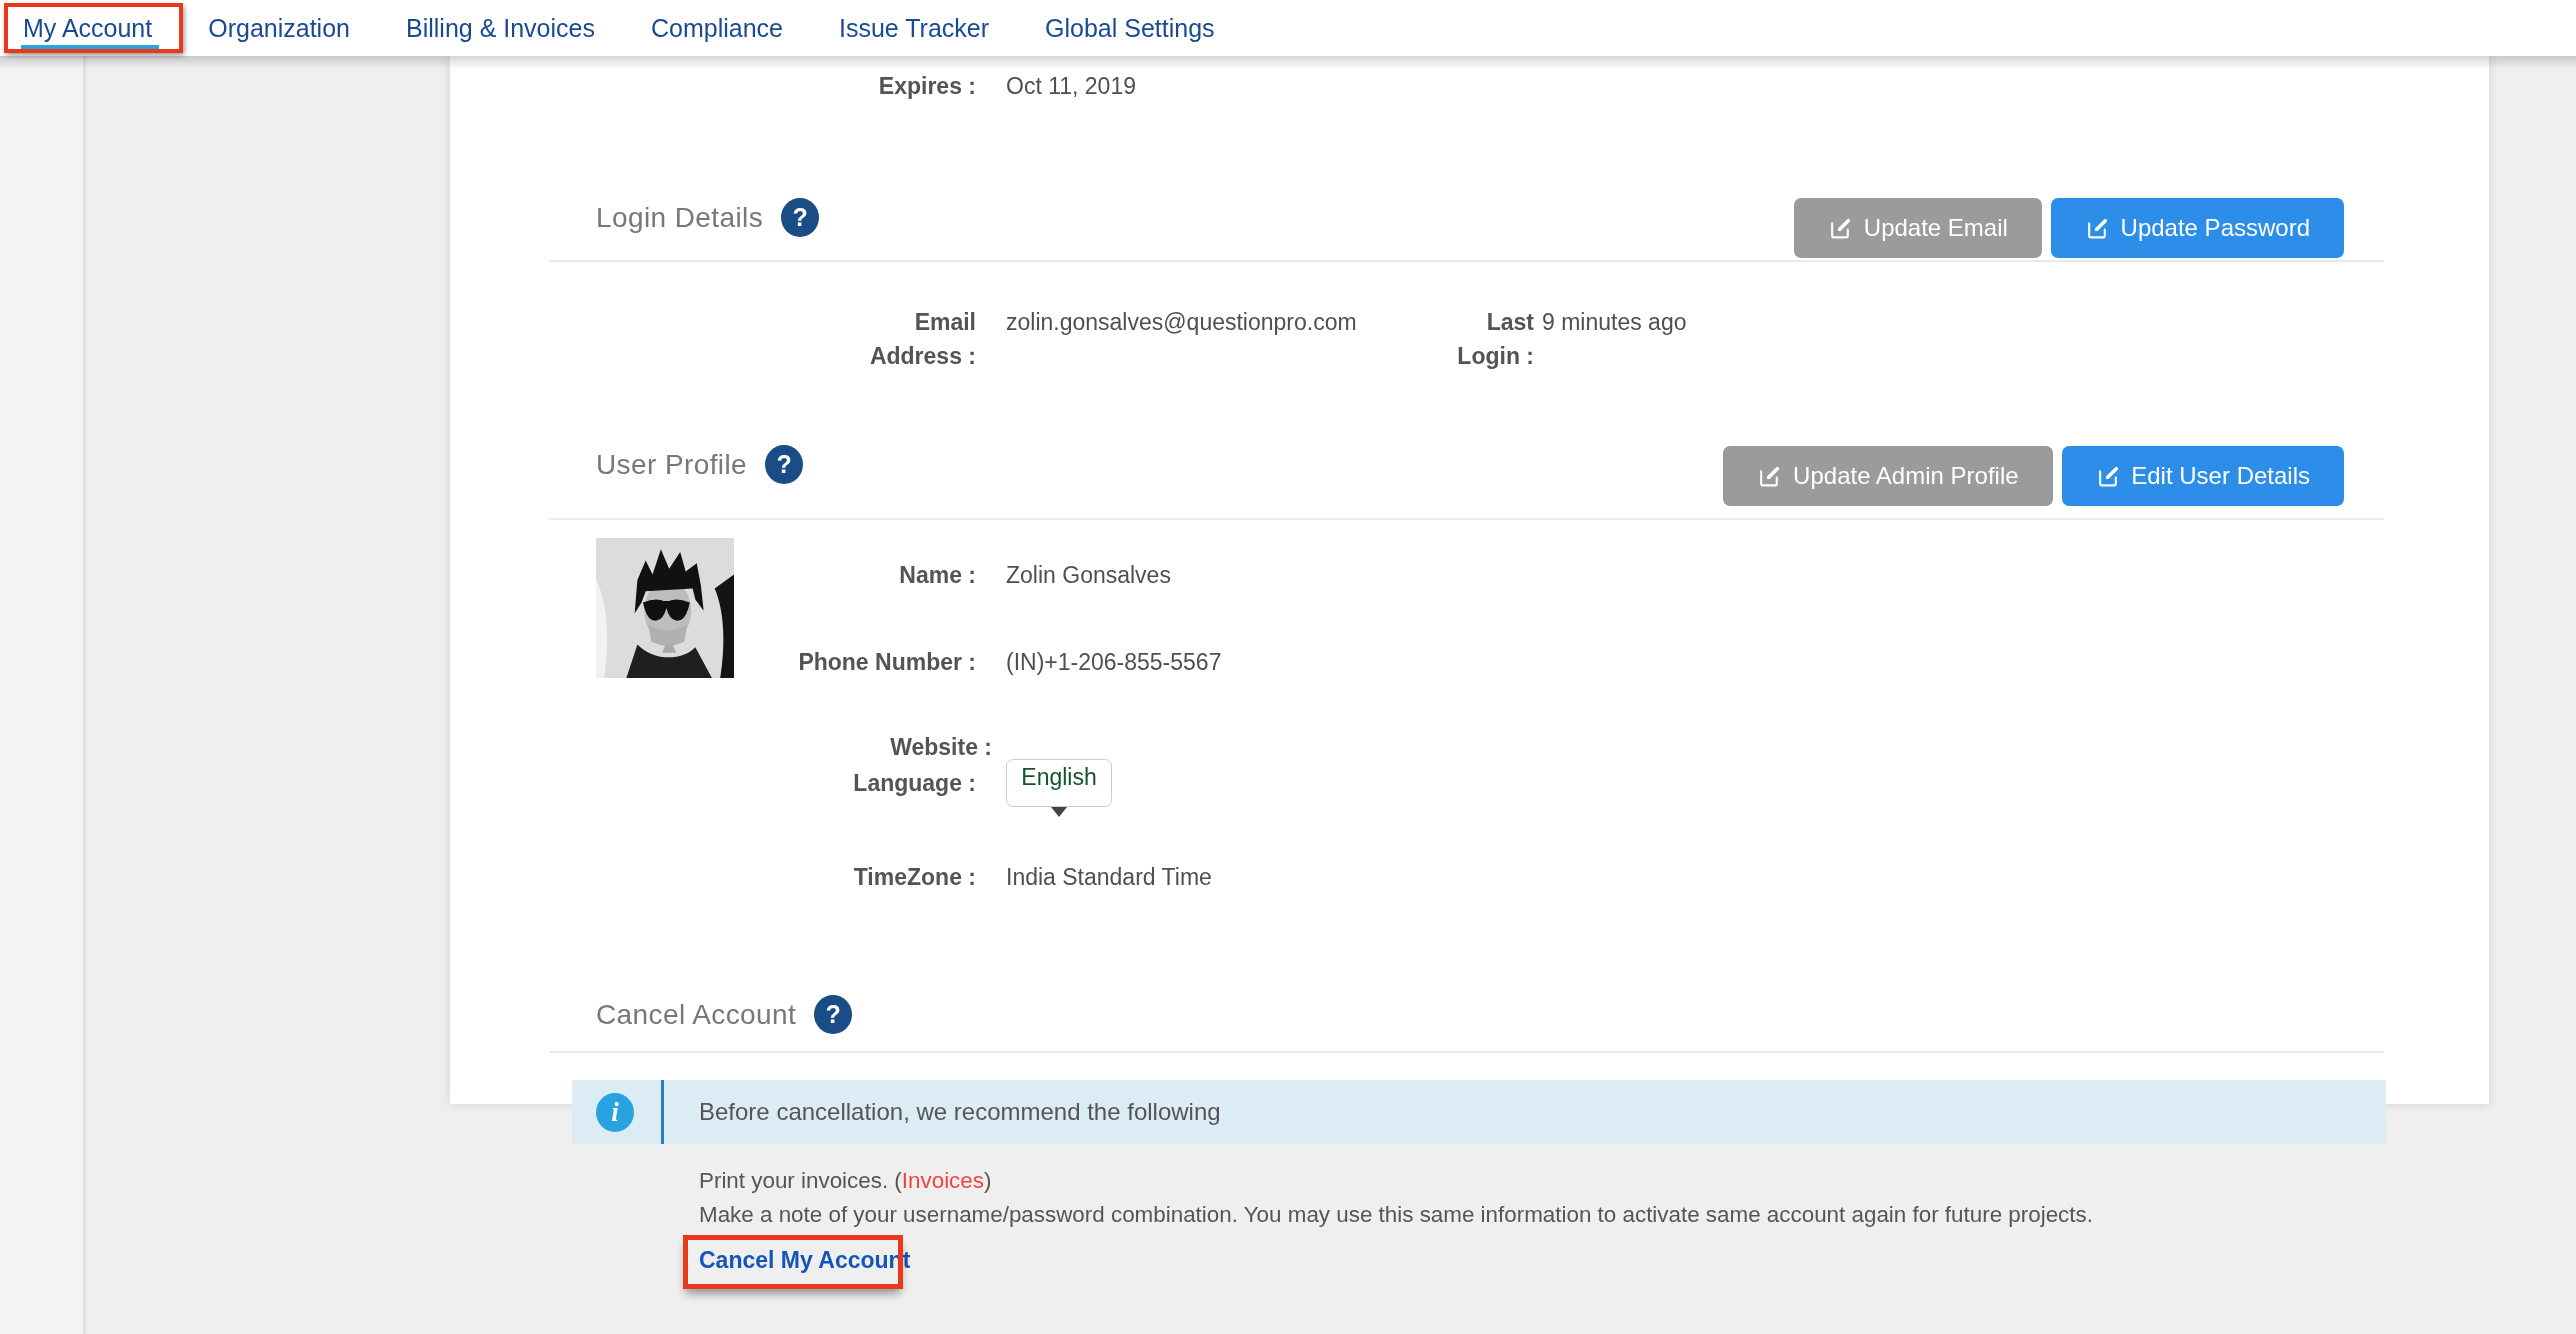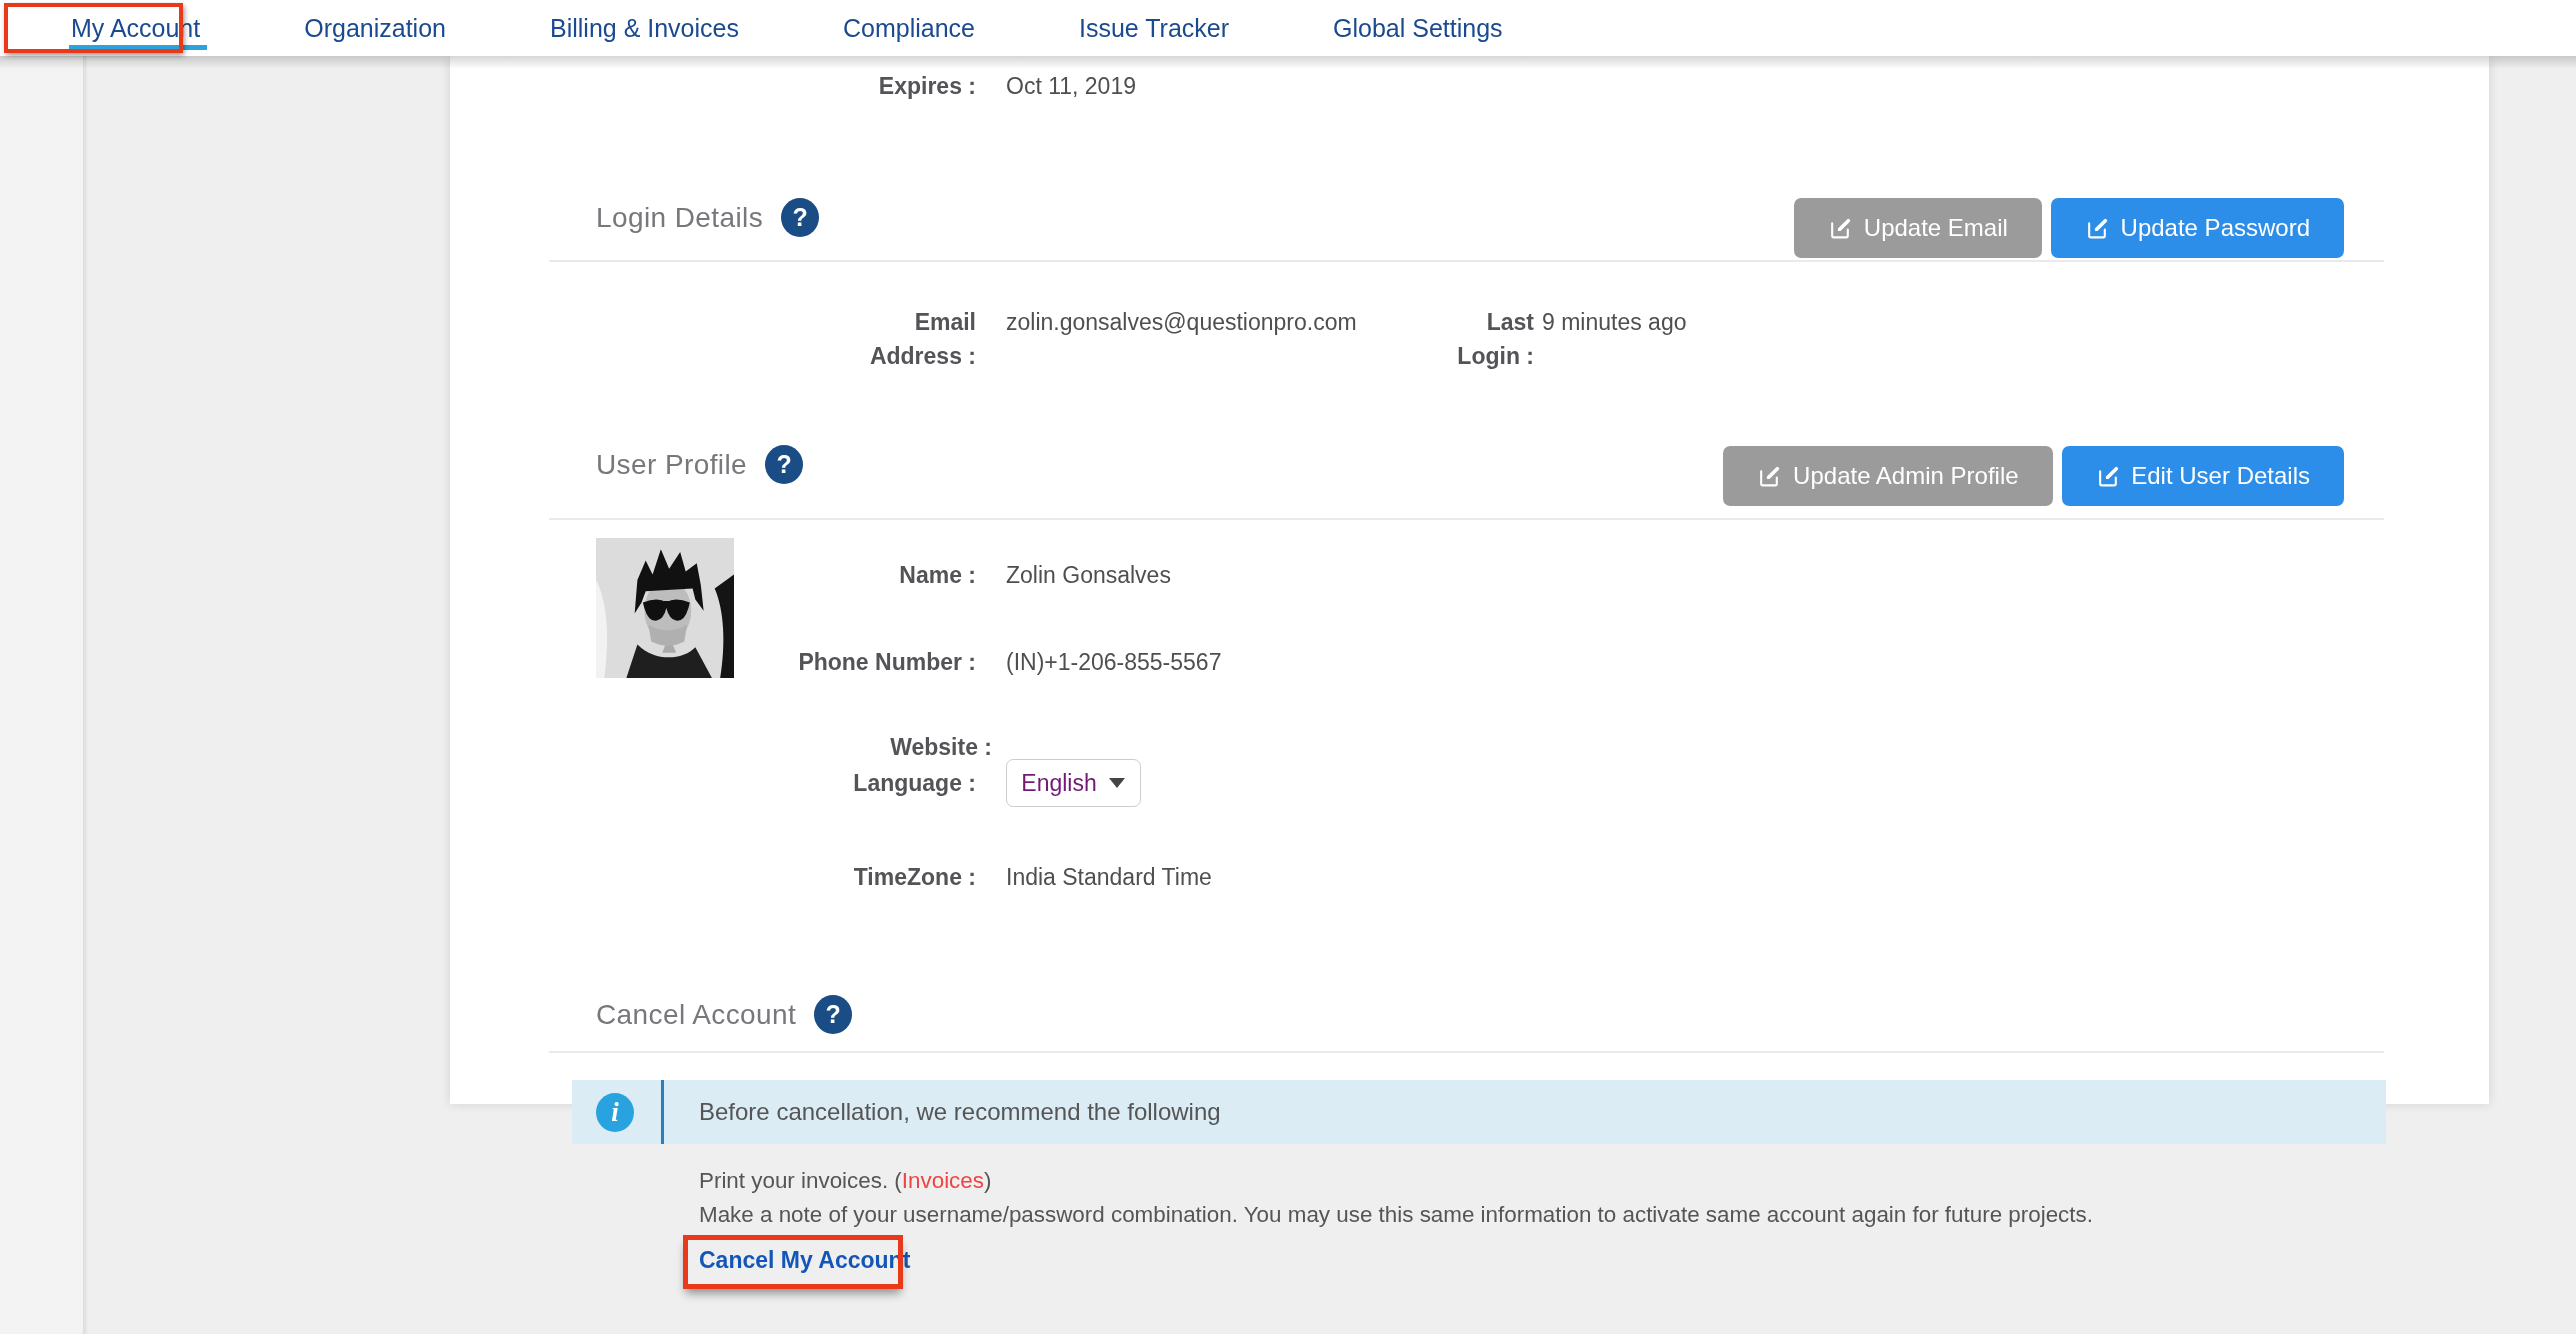--- a/index.html
+++ b/index.html
@@ -3,21 +3,21 @@
 <meta charset="utf-8">
 <style>
   * { margin:0; padding:0; box-sizing:border-box; }
   html,body { width:2576px; height:1335px; overflow:hidden;
               font-family:"Liberation Sans","DejaVu Sans",sans-serif; background:#efefef; }
 
   
   .topnav { position:absolute; left:0; top:0; width:2576px; height:56px; background:#ffffff; z-index:10; }
   .topnav-inner { display:flex; align-items:center; height:56px; padding-left:23px; }
   .nav-item { position:relative; display:flex; align-items:center; height:56px; margin-right:56px;
-              font-size:25px; font-weight:500; color:#1a4a8f; text-decoration:none; cursor:pointer;margin-left:48px; }
+              font-size:25px; font-weight:500; color:#1a4a8f; text-decoration:none; cursor:pointer; }
   .nav-item.active::after { content:""; position:absolute; left:-1.8px; right:-7.2px; bottom:6.3px; height:4.5px;
               background:#2aa4da; }
   .nav-annotation { position:absolute; left:3.6px; top:2.7px; width:179px; height:50px;
               border:4.5px solid #e8391b; box-shadow:1.8px 2.7px 5.4px rgba(0,0,0,0.45); z-index:12; pointer-events:none; }
   .nav-shadow { position:absolute; left:0; top:56px; width:2576px; height:12.5px; z-index:9;
               background:linear-gradient(to bottom, rgba(0,0,0,0.16), rgba(0,0,0,0)); }
 
   
   .gutter-left { position:absolute; left:0; top:56px; width:85px; height:1279px; background:#f3f3f3; }
   .gutter-seam { position:absolute; left:83px; top:56px; width:4.5px; height:1279px;
@@ -43,22 +43,22 @@
   .btn { display:flex; align-items:center; gap:10.7px; height:60px; padding:0 34px; border:none;
          border-radius:7.2px; color:#ffffff; font-size:24px; font-weight:500; cursor:pointer;
          font-family:inherit; }
   .btn.gray { background:#9b9b9b; }
   .btn.blue { background:#2d8eea; }
   .edit-icon { width:25px; height:25px; flex:none; }
 
   
   .avatar { position:absolute; left:146px; top:482px; width:138px; height:140px; overflow:hidden; cursor:pointer; }
   .select-box { display:inline-flex; align-items:center; gap:12.5px; height:48px; padding:0 14.3px;
-                border:1.8px solid #cccccc; border-radius:7.2px; font-size:23px; color:#701a75;
-                background:#ffffff; cursor:pointer; }
+                border:1.8px solid #cccccc; border-radius:7.2px; font-size:23px; color:#14532d;
+                background:#ffffff; cursor:pointer;flex-direction:column; }
   .caret { width:0; height:0; border-left:8px solid transparent; border-right:8px solid transparent;
            border-top:10px solid #444444; }
 
   
   .banner { position:absolute; left:122px; top:1024px; width:1814px; height:64px; background:#dcecf5;
             display:flex; align-items:center; }
   .info-icon { position:absolute; left:24px; top:12.5px; width:38px; height:39px; border-radius:50%;
                background:#29a3e0; color:#ffffff; display:flex; align-items:center; justify-content:center;
                font-family:"Liberation Serif","DejaVu Serif",serif; font-style:italic; font-weight:bold;
                font-size:27px; }

